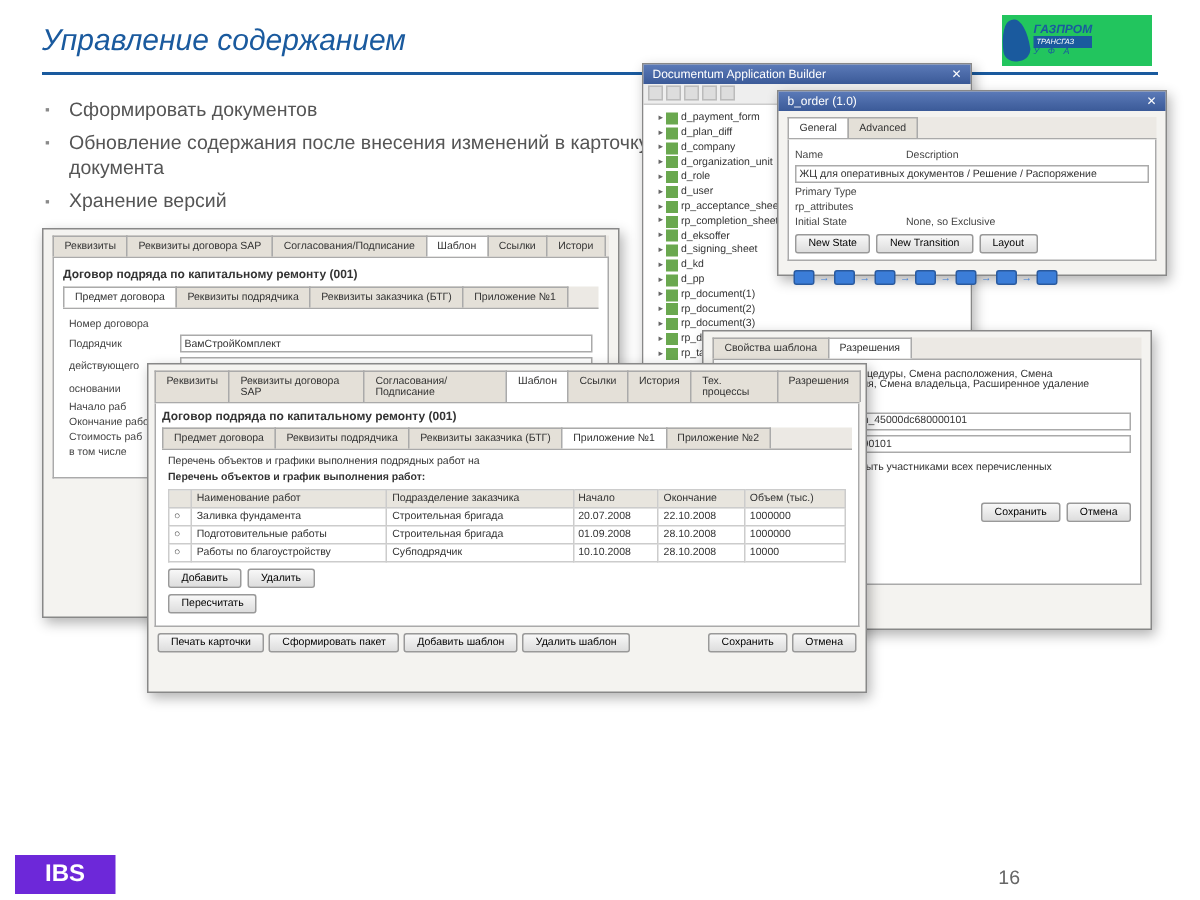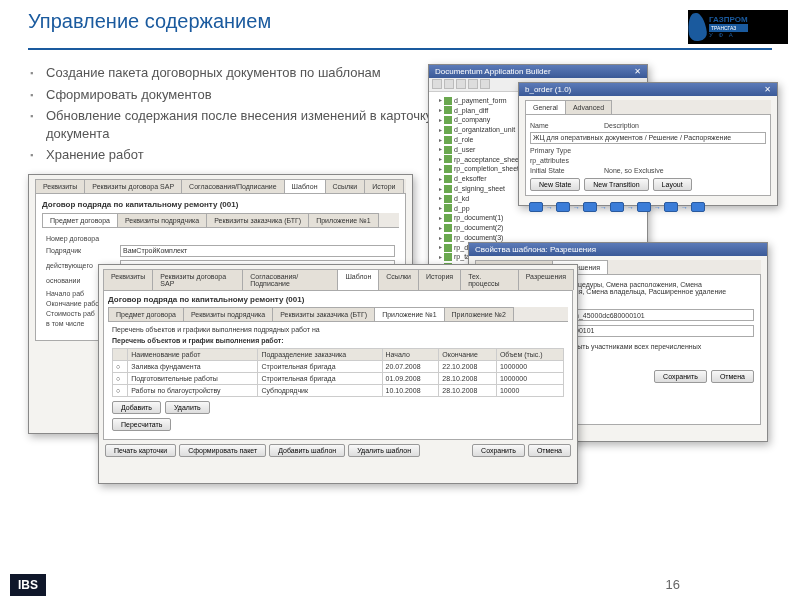--- a/index.html
+++ b/index.html
@@ -1,19 +1,19 @@
 <!DOCTYPE html>
 <html><head>
 <meta charset="utf-8">
 <style>
   * { box-sizing: border-box; margin: 0; padding: 0; }
   body { width: 800px; height: 600px; font-family: Arial, sans-serif; background: #fff; position: relative; overflow: hidden; }
-  .header { display: flex; justify-content: space-between; align-items: flex-start; padding: 10px 12px 4px 28px; }
+  .header { display: flex; justify-content: space-between; align-items: center; padding: 10px 32px 4px 28px; font-style: italic; }
   .title { color: #1a5a9e; font-size: 20px; font-weight: 400; }
-  .logo { width: 100px; height: 34px; background: #000000; display: flex; align-items: center; gap:3px; }
+  .logo { width: 100px; height: 34px; background: #22c55e; display: flex; align-items: center; gap:3px; }
   .logo-flame { width: 18px; height: 28px; background: #1a5a9e; border-radius: 50% 50% 50% 50% / 80% 80% 30% 30%; transform: rotate(-8deg); }
   .logo-text { font-size: 8px; font-weight: bold; color: #1a5a9e; line-height: 1; }
   .logo-sub { font-size:5px; background:#1a5a9e;color:#fff;padding:1px 2px; }
   .hr { border: none; border-top: 2px solid #1a5a9e; margin: 0 28px 14px 28px; }
   .content { position: relative; padding: 0 28px; }
   .bullets { list-style: none; margin-bottom: 10px; max-width: 420px; }
   .bullets li { font-size: 13px; color: #555; margin-bottom: 4px; position: relative; padding-left: 18px; line-height: 1.35; }
   .bullets li::before { content: "▪"; position: absolute; left: 2px; color: #8a8a8a; font-size: 9px; top:3px; }
   .mock-area { position: relative; height: 360px; }
   .win { position: absolute; background: #f4f3f0; border: 1px solid #888; box-shadow: 2px 3px 8px rgba(0,0,0,.3); font-size: 8px; color: #333; }
@@ -27,21 +27,21 @@
   .field-input { flex: 1; height: 12px; background: #fff; border: 1px solid #aaa; font-size:7px; padding:0 2px; display:flex;align-items:center; }
   .btn { background: linear-gradient(#f8f8f8,#ddd); border: 1px solid #999; padding: 2px 8px; font-size: 7px; border-radius:2px; }
   .tree { font-size: 7px; line-height: 1.4; }
   .tree-item { padding-left: 4px; display:flex; align-items:center; gap:2px; }
   .tree-item::before { content:"▸"; font-size:6px; color:#666; }
   .ticon { width:8px;height:8px;background:#6aa84f;display:inline-block; }
   .tbl { width: 100%; border-collapse: collapse; font-size: 7px; }
   .tbl th, .tbl td { border: 1px solid #ccc; padding: 2px 3px; text-align: left; background:#fff; }
   .tbl th { background: #e8e5de; font-weight:normal; }
   .footer { position: absolute; bottom: 4px; left: 0; right: 0; display: flex; align-items: flex-end; justify-content: space-between; padding: 0 10px; }
-  .ibs { background: #0f172a; color: #fff; padding: 4px 8px; font-size: 12px; font-weight: bold; }
+  .ibs { background: #6d28d9; color: #fff; padding: 4px 20px; font-size: 16px; font-weight: bold; }
   .pagenum { font-size: 13px; color: #666; position:absolute; right:120px; bottom:8px; }
   .flow { display:flex; gap:3px; align-items:center; padding:6px 4px 10px; }
   .flow-node { width:14px; height:10px; background:#3b7dd8; border:1px solid #2a5a9e; border-radius:2px; }
   .flow-arrow { font-size:7px; color:#3b7dd8; }
   .tool { height:14px; background:#eee; border-bottom:1px solid #ccc; display:flex; gap:2px; padding:1px 3px; }
   .tool span { width:10px; height:10px; background:#ddd; border:1px solid #bbb; }
 </style>
 </head>
 <body>
 
@@ -53,24 +53,23 @@
       <div class="logo-text">ГАЗПРОМ</div>
       <div class="logo-sub">ТРАНСГАЗ</div>
       <div style="font-size:6px;color:#1a5a9e;letter-spacing:2px;">У Ф А</div>
     </div>
   </div>
 </div>
 <hr class="hr">
 
 <div class="content">
   <ul class="bullets">
-    <li>Создание пакета договорных документов по шаблонам</li>
     <li>Сформировать документов</li>
     <li>Обновление содержания после внесения изменений в карточку документа</li>
-    <li>Хранение работ</li>
+    <li>Хранение версий</li>
   </ul>
 
   <div class="mock-area">
 
     <div class="win" style="left:400px; top:-110px; width:220px; height:250px;">
       <div class="win-title">
           <span>Documentum Application Builder</span>
           <span>✕</span>
         </div>
       <div class="tool">
@@ -253,23 +252,20 @@
               </div>
             <div class="field-row">
                 <span class="field-label">в том числе</span>
               </div>
           </div>
         </div>
       </div>
     </div>
 
     <div class="win" style="left:440px; top:68px; width:300px; height:200px;">
-      <div class="win-title">
-          <span>Свойства шаблона: Разрешения</span>
-        </div>
       <div class="win-body">
         <div class="tabbar">
           <div class="tab">Свойства шаблона</div>
           <div class="tab active">Разрешения</div>
         </div>
         <div style="background:#fff;padding:6px;border:1px solid #aaa;border-top:none;height:150px;">
           <div style="font-size:7px;">ЦА, РЕНИЕ, Выполнение процедуры, Смена расположения, Смена</div>
           <div style="font-size:7px;margin-bottom:4px;">состояния, Смена разрешения, Смена владельца, Расширенное удаление</div>
           <div class="field-row">
               <span style="font-size:7px;font-weight:bold;">Поиск</span>

